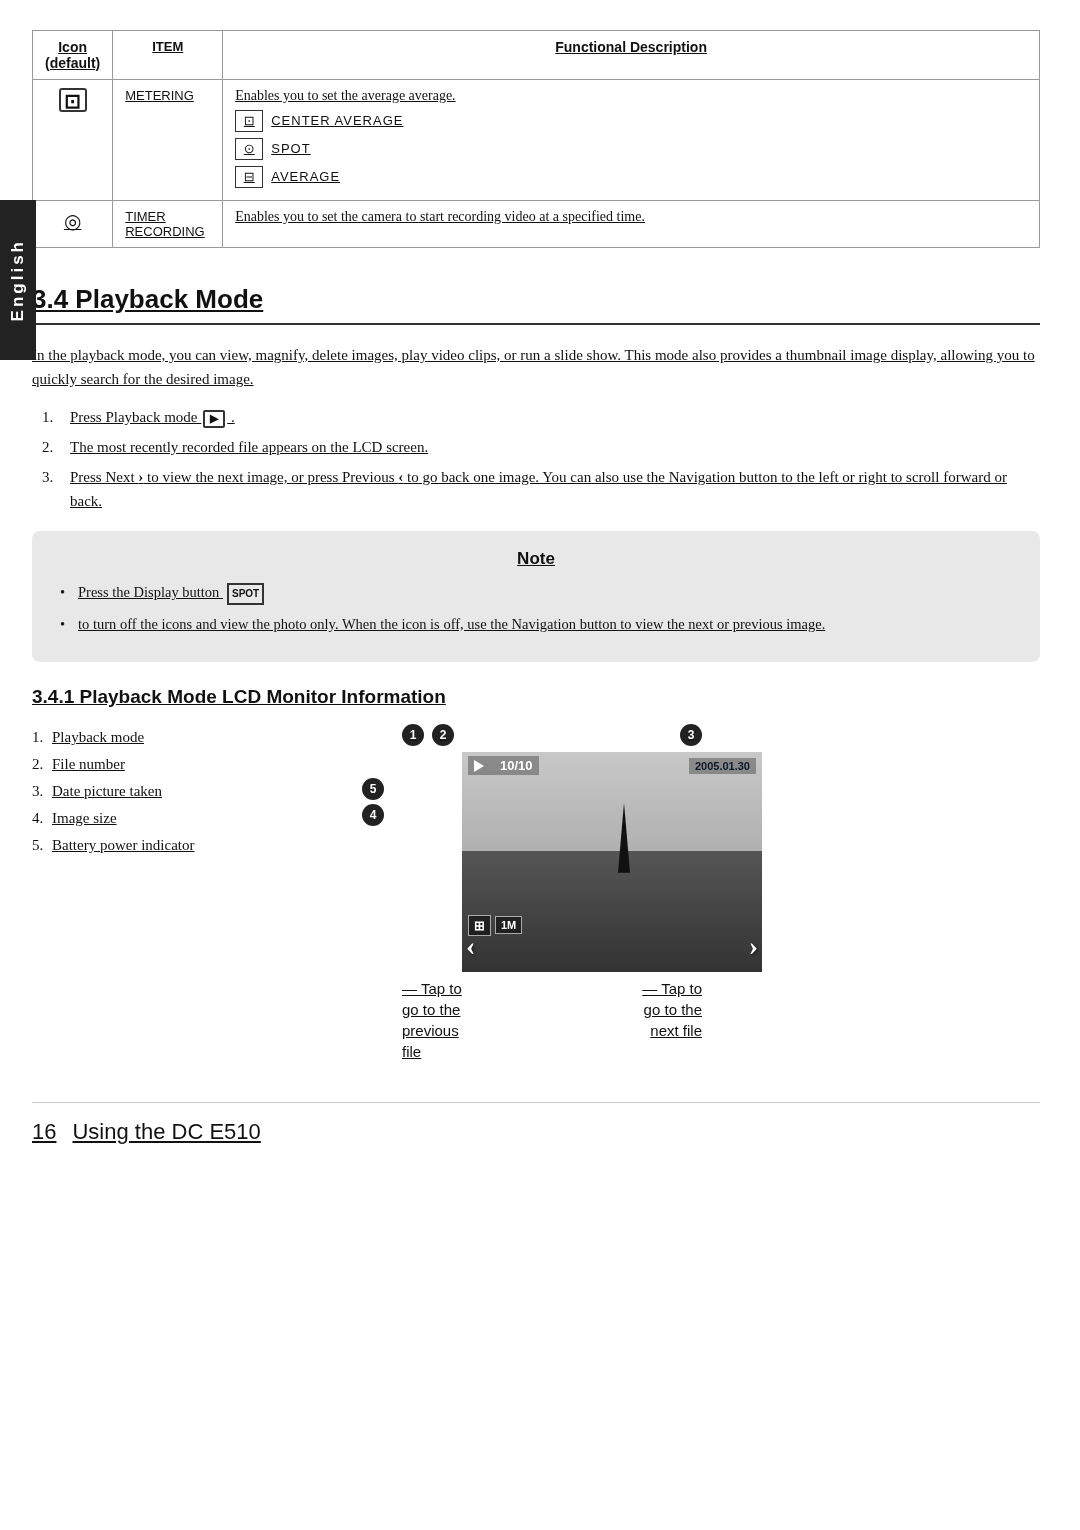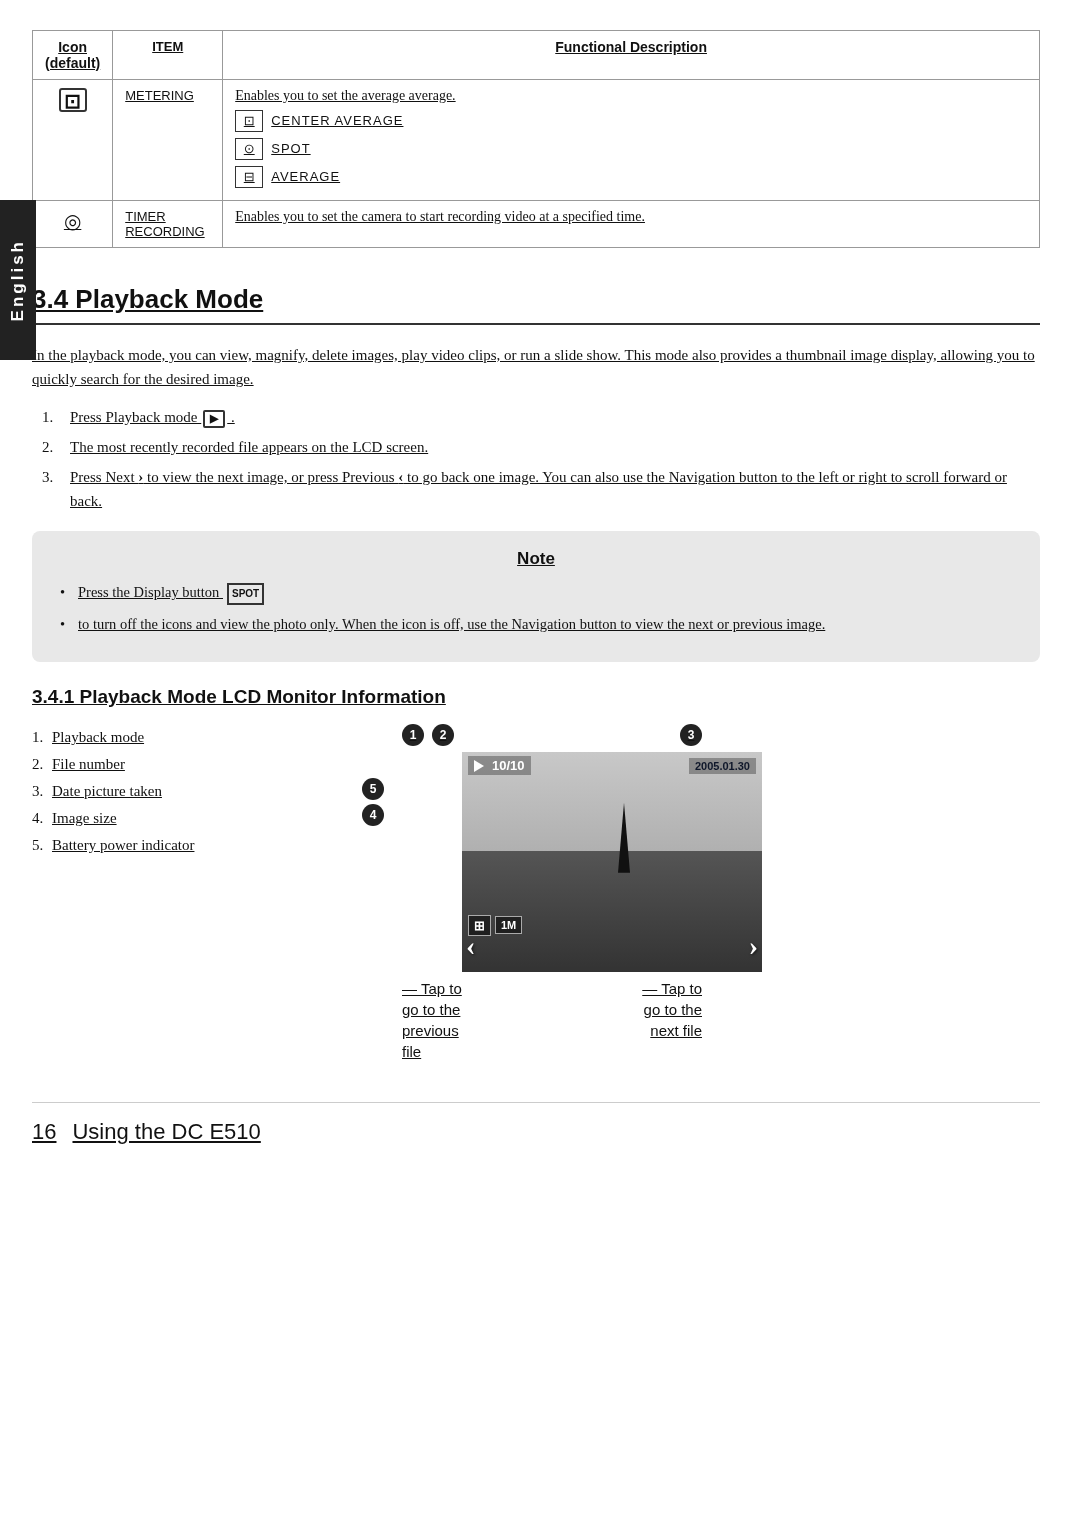--- a/index.html
+++ b/index.html
@@ -284,21 +284,21 @@
       height: 28px;
       display: flex;
       justify-content: space-between;
       align-items: center;
       padding: 0 6px;
       z-index: 10;
     }
     .lcd-play-num {
       display: flex;
       align-items: center;
-      gap: 8px;
+      gap: 16px;
       font-size: 13px;
       font-family: Arial, sans-serif;
       font-weight: bold;
       color: #fff;
       background: rgba(0,0,0,0.3);
       padding: 2px 6px;
     }
     .play-triangle {
       width: 0;
       height: 0;

